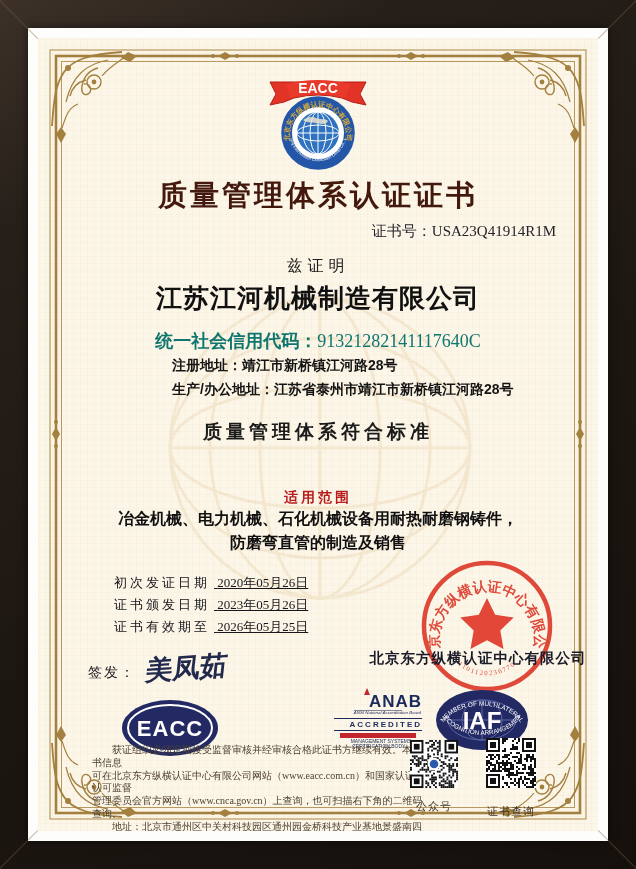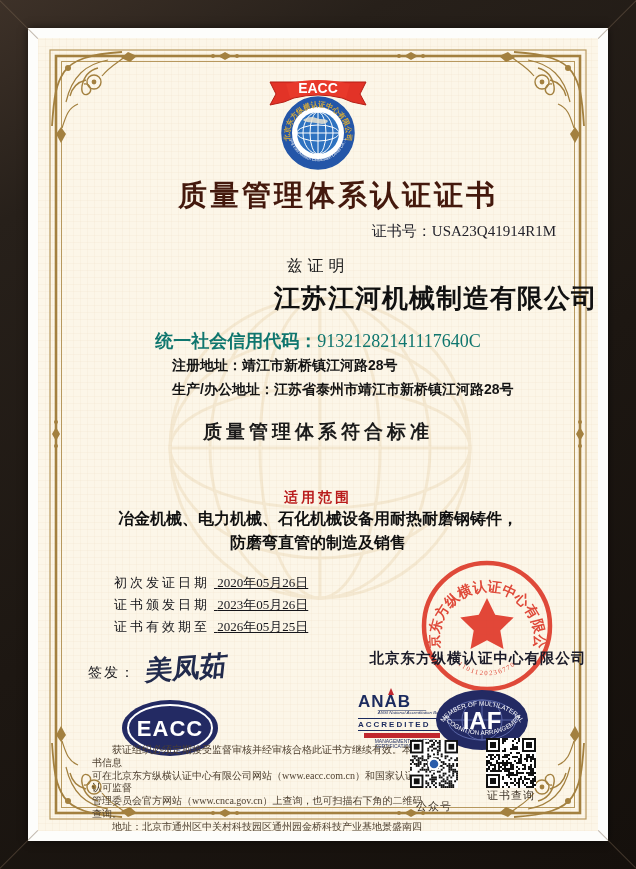--- a/index.html
+++ b/index.html
@@ -13,41 +13,41 @@
   .m-br{bottom:0;right:0;transform-origin:100% 100%;transform:rotate(45deg);}
   .mat{width:100%;height:100%;box-sizing:border-box;background:#fdfdfb;padding:10px;
     box-shadow:0 0 8px rgba(0,0,0,.55);}
   .paper{position:relative;width:560px;height:793px;background:#fcf6e8;overflow:hidden;}
   .paper .grid{position:absolute;inset:0;opacity:.5;
     background:
       repeating-linear-gradient(0deg,rgba(216,180,142,.16) 0 1px,transparent 1px 7px),
       repeating-linear-gradient(90deg,rgba(216,180,142,.16) 0 1px,transparent 1px 7px);}
   .abs{position:absolute;}
   .ctr{left:0;width:100%;text-align:center;}
-  .title{font-size:29px;font-weight:bold;color:#44190d;letter-spacing:3px;padding-left:20px;}
+  .title{font-size:29px;font-weight:bold;color:#44190d;letter-spacing:3px;}
   .certno{font-size:15px;color:#23232b;}
   .certify{font-size:16px;color:#1d1d1d;letter-spacing:5px;}
-  .company{font-size:26px;font-weight:bold;color:#111;font-family:"Liberation Sans","DejaVu Sans",sans-serif;letter-spacing:1px;text-align:right;}
+  .company{font-size:26px;font-weight:bold;color:#111;font-family:"Liberation Sans","DejaVu Sans",sans-serif;letter-spacing:1px;}
   .credit{font-size:18px;color:#0f766e;}
   .credit b{font-family:"Liberation Sans","DejaVu Sans",sans-serif;}
   .addr{font-size:14px;font-weight:bold;color:#141414;font-family:"Liberation Sans","DejaVu Sans",sans-serif;text-align:right;}
   .stdhead{font-size:19px;font-weight:bold;color:#1b1b1b;letter-spacing:4px;}
   .iso{font-size:24px;color:#17171c;letter-spacing:1px;}
   .scopehead{font-size:14px;font-weight:bold;color:#b91c1c;letter-spacing:3px;}
   .scope{font-size:16px;font-weight:bold;color:#101010;font-family:"Liberation Sans","DejaVu Sans",sans-serif;}
   .daterow{font-size:13px;color:#17171c;height:22px;line-height:22px;text-decoration:underline;}
   .daterow .dl{letter-spacing:3px;display:inline-block;width:100px;}
   .signlbl{font-size:14px;color:#17171c;letter-spacing:2px;}
   .sig{display:inline-block;font-size:27px;font-weight:bold;color:#212a4c;
     transform:skewX(-10deg) rotate(-4deg);font-family:"DejaVu Serif",serif;margin-left:10px;}
   .issuer{font-size:14.5px;font-weight:bold;color:#1a1a28;letter-spacing:1px;}
   .foot{font-size:10px;line-height:12.8px;color:#4e4030;}
   .foot .ind{text-indent:2em;}
   .qrlabel{font-size:11px;color:#3c3226;text-align:center;letter-spacing:1px;}
-  .anab{font-family:"Liberation Sans","DejaVu Sans",sans-serif;text-align:left;color:#1b2a5e;margin-left:24px;}
+  .anab{font-family:"Liberation Sans","DejaVu Sans",sans-serif;text-align:right;color:#1b2a5e;}
   .anab .big{font-size:17px;font-weight:bold;letter-spacing:1px;position:relative;line-height:17px;}
   .anab .flame{position:absolute;top:-5px;left:50%;margin-left:-14px;width:0;height:0;
     border-left:3px solid transparent;border-right:3px solid transparent;border-bottom:7px solid #c1272d;}
   .anab .ansi{font-size:8px;transform:scale(.55);transform-origin:center top;white-space:nowrap;font-style:italic;border-top:1px solid #1b2a5e;}
   .anab .accr{font-size:8px;font-weight:bold;letter-spacing:2px;border-top:1px solid #1b2a5e;border-bottom:1px solid #1b2a5e;padding:1px 0;margin-top:-2px;}
   .anab .redbar{height:5px;background:#c1272d;margin:2px 6px 1px;}
   .anab .tiny{font-size:8px;transform:scale(.62);transform-origin:center top;white-space:nowrap;line-height:8px;}
 </style>
 </head>
 <body>
@@ -662,18 +662,18 @@
               <rect x="0" y="0" width="14" height="14" fill="#111"></rect>
               <rect x="2" y="2" width="10" height="10" fill="#fff"></rect>
               <rect x="4" y="4" width="6" height="6" fill="#111"></rect>
               <rect x="36" y="0" width="14" height="14" fill="#111"></rect>
               <rect x="38" y="2" width="10" height="10" fill="#fff"></rect>
               <rect x="40" y="4" width="6" height="6" fill="#111"></rect>
               <rect x="0" y="36" width="14" height="14" fill="#111"></rect>
               <rect x="2" y="38" width="10" height="10" fill="#fff"></rect>
               <rect x="4" y="40" width="6" height="6" fill="#111"></rect>
             </svg></div>
-        <div class="qrlabel" style="margin-top:0">证书查询</div>
+        <div class="qrlabel" style="margin-top:16px">证书查询</div>
       </div>
 
     </div>
   </div>
 </div>
 
 </body></html>

